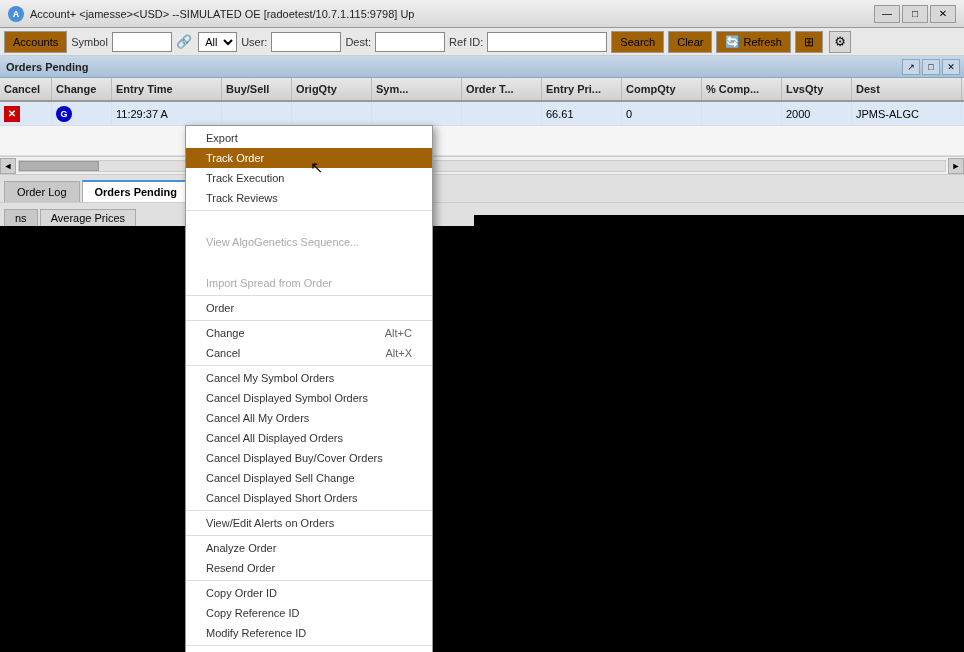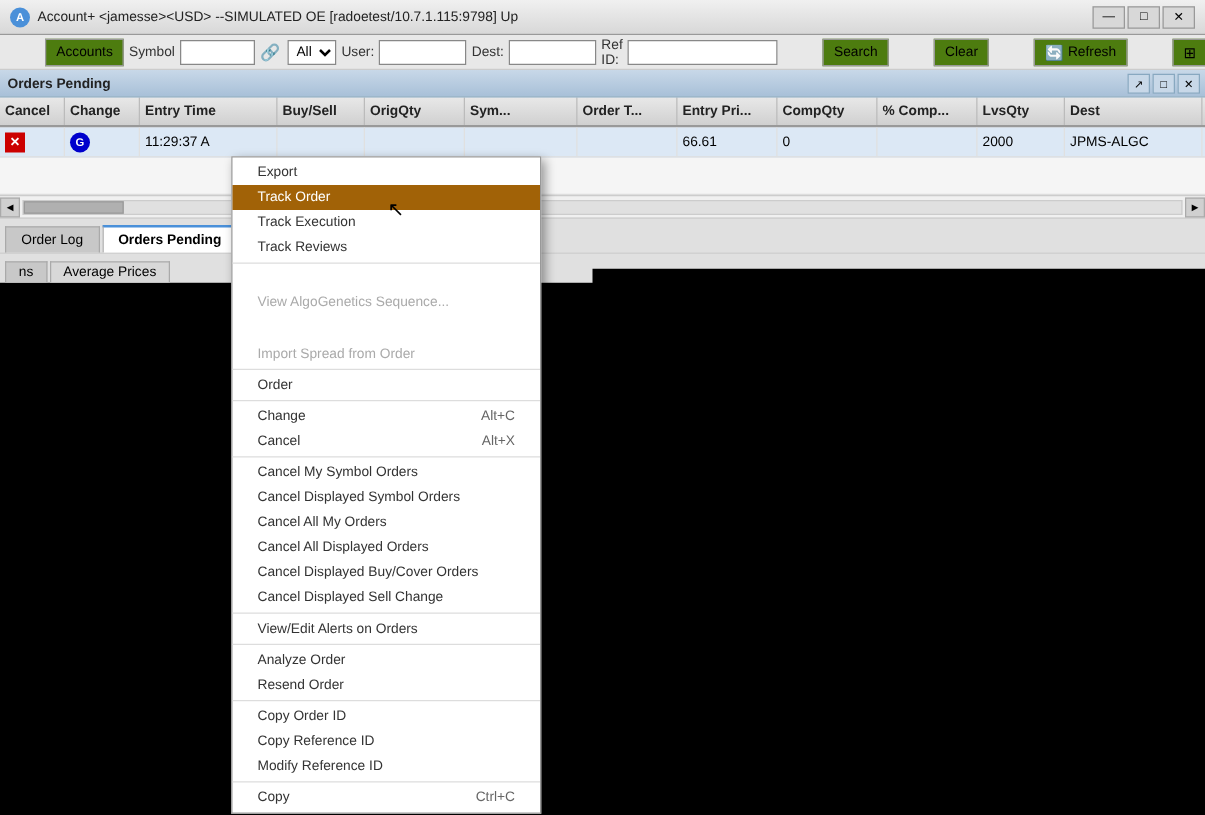--- a/index.html
+++ b/index.html
@@ -67,26 +67,26 @@
       background: #e8e8e8;
       height: 28px;
       display: flex;
       align-items: center;
       border-bottom: 1px solid #ccc;
       padding: 0 4px;
       gap: 4px;
     }
     .toolbar-btn {
       padding: 2px 8px;
-      background: #4d7c0f;
+      background: #a16207;
       border: 1px solid #999;
       cursor: pointer;
       font-size: 11px;
       height: 22px;
-      display: flex; align-items: center; margin-left: 32px;
+      display: flex; align-items: center;
     }
     .toolbar-input {
       height: 20px;
       border: 1px solid #888;
       padding: 1px 3px;
       font-size: 11px;
       background: white;
     }
     .toolbar-label {
       font-size: 11px;
@@ -506,20 +506,23 @@
     </div>
     <div class="ctx-item">
       <span>Cancel All Displayed Orders</span>
     </div>
     <div class="ctx-item">
       <span>Cancel Displayed Buy/Cover Orders</span>
     </div>
     <div class="ctx-item">
       <span>Cancel Displayed Sell Change</span>
     </div>
+    <div class="ctx-item">
+      <span>Cancel Displayed Short Orders</span>
+    </div>
     <div class="ctx-separator"></div>
     <div class="ctx-item">
       <span>View/Edit Alerts on Orders</span>
     </div>
     <div class="ctx-separator"></div>
     <div class="ctx-item">
       <span>Analyze Order</span>
     </div>
     <div class="ctx-item">
       <span>Resend Order</span>

